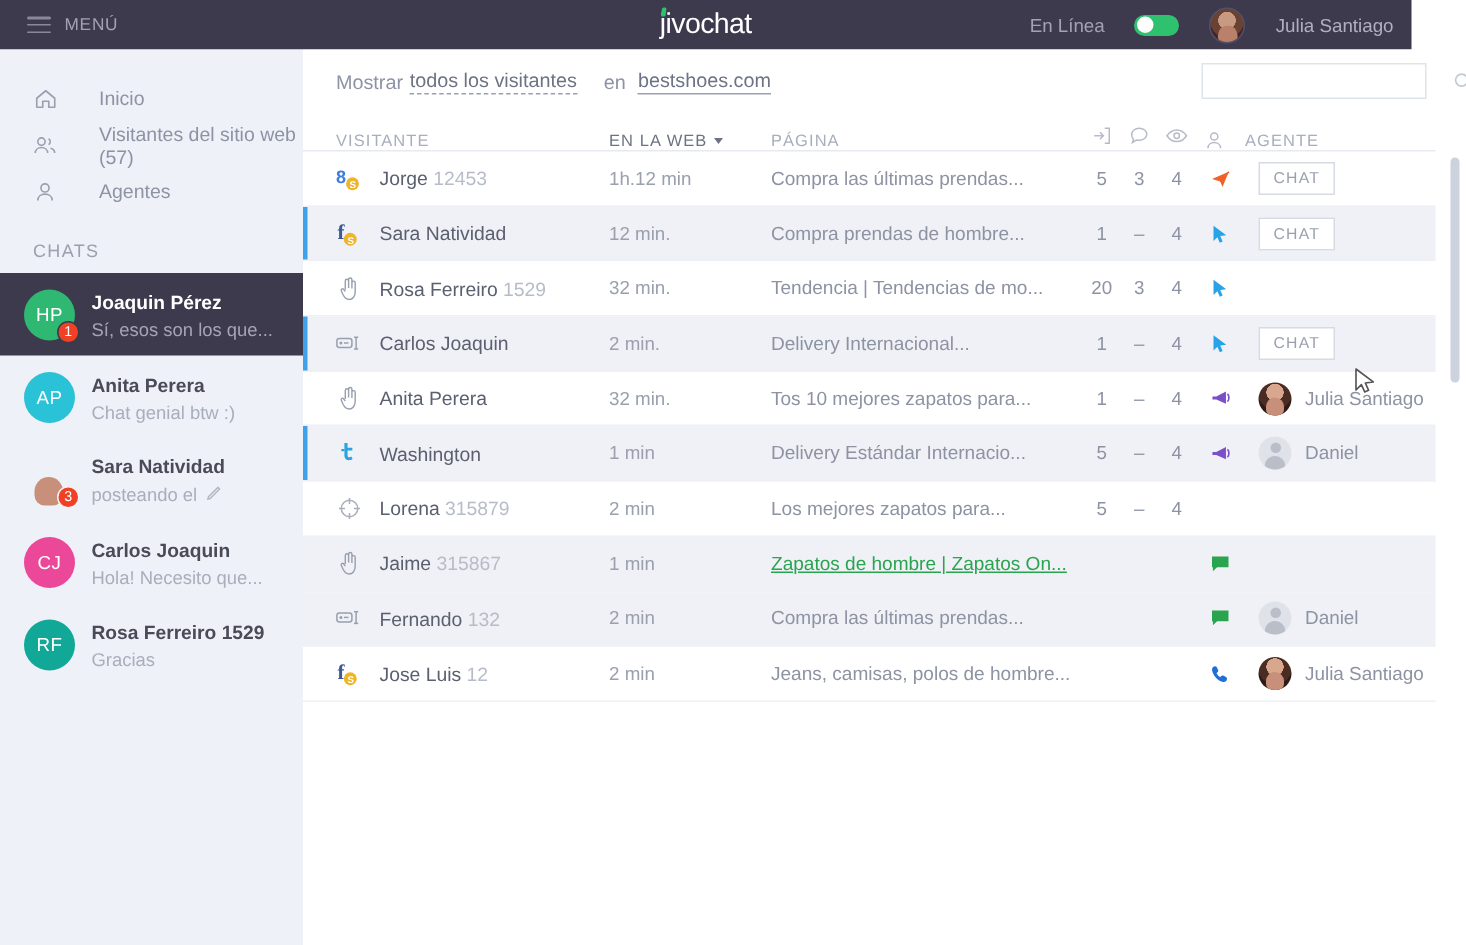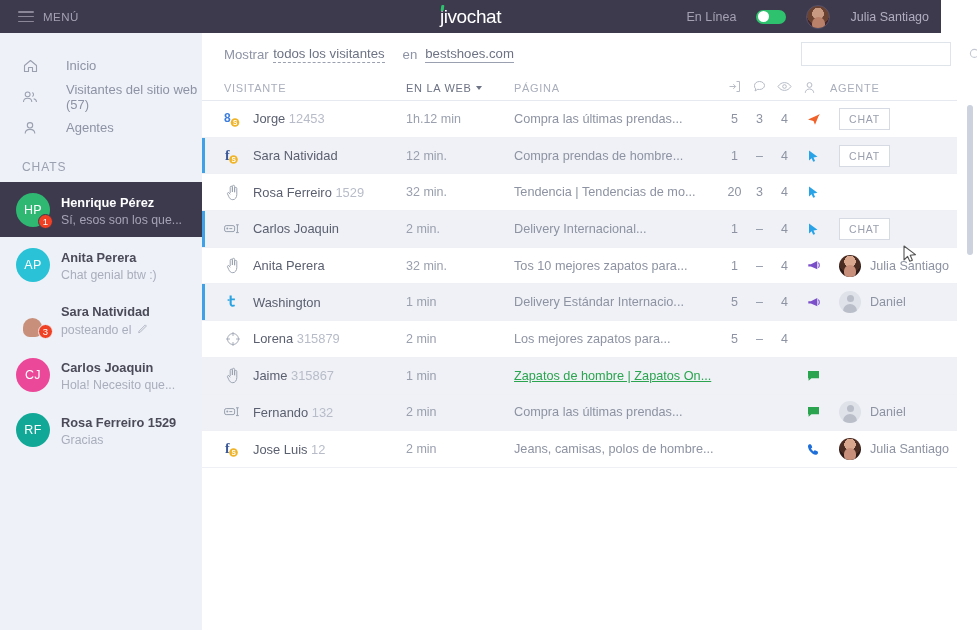--- a/index.html
+++ b/index.html
@@ -145,21 +145,21 @@
   }
   .searchbox input {
     border: none; outline: none; flex: 1; height: 100%;
     font-size: 12px; padding: 0 6px; color: #555; font-family: inherit;
     background: transparent;
   }
   .search-ico { width: 22px; display:flex; align-items:center; justify-content:center; }
 
   
   .thead {
-    display: flex; align-items: center; height: 26px;
+    display: flex; align-items: flex-end; height: 26px;
     color: #a9aebc; font-size: 11px; letter-spacing: .7px;
     border-bottom: 1px solid #e6e9f0;
     padding-left: 22px; margin-right: 20px;
   }
   .col-visit { width: 182px; }
   .col-web  { width: 108px; display: flex; align-items: center; gap: 4px; color:#6d7384; cursor:pointer; }
   .col-page { width: 208px; }
   .col-n    { width: 25px; text-align: center; }
   .col-ico  { width: 24px; display:flex; align-items:center; justify-content:center; }
   .col-agent{ flex: 1; padding-left: 9px; }
@@ -285,21 +285,21 @@
   <div class="chats-head">CHATS</div>
 
   <div class="chat-list">
 
     <div class="chat-item active">
       <span class="ci-ava-wrap">
         <span class="ci-ava" style="background:#2eb872">HP</span>
         <span class="ci-badge">1</span>
       </span>
       <span class="ci-text">
-        <span class="ci-name">Henrique Pérez</span>
+        <span class="ci-name">Joaquin Pérez</span>
         <span class="ci-msg">
             <span>Sí, esos son los que...</span>
           </span>
       </span>
     </div>
 
     <div class="chat-item">
       <span class="ci-ava-wrap">
         <span class="ci-ava" style="background:#29c2d6">AP</span>
       </span>

